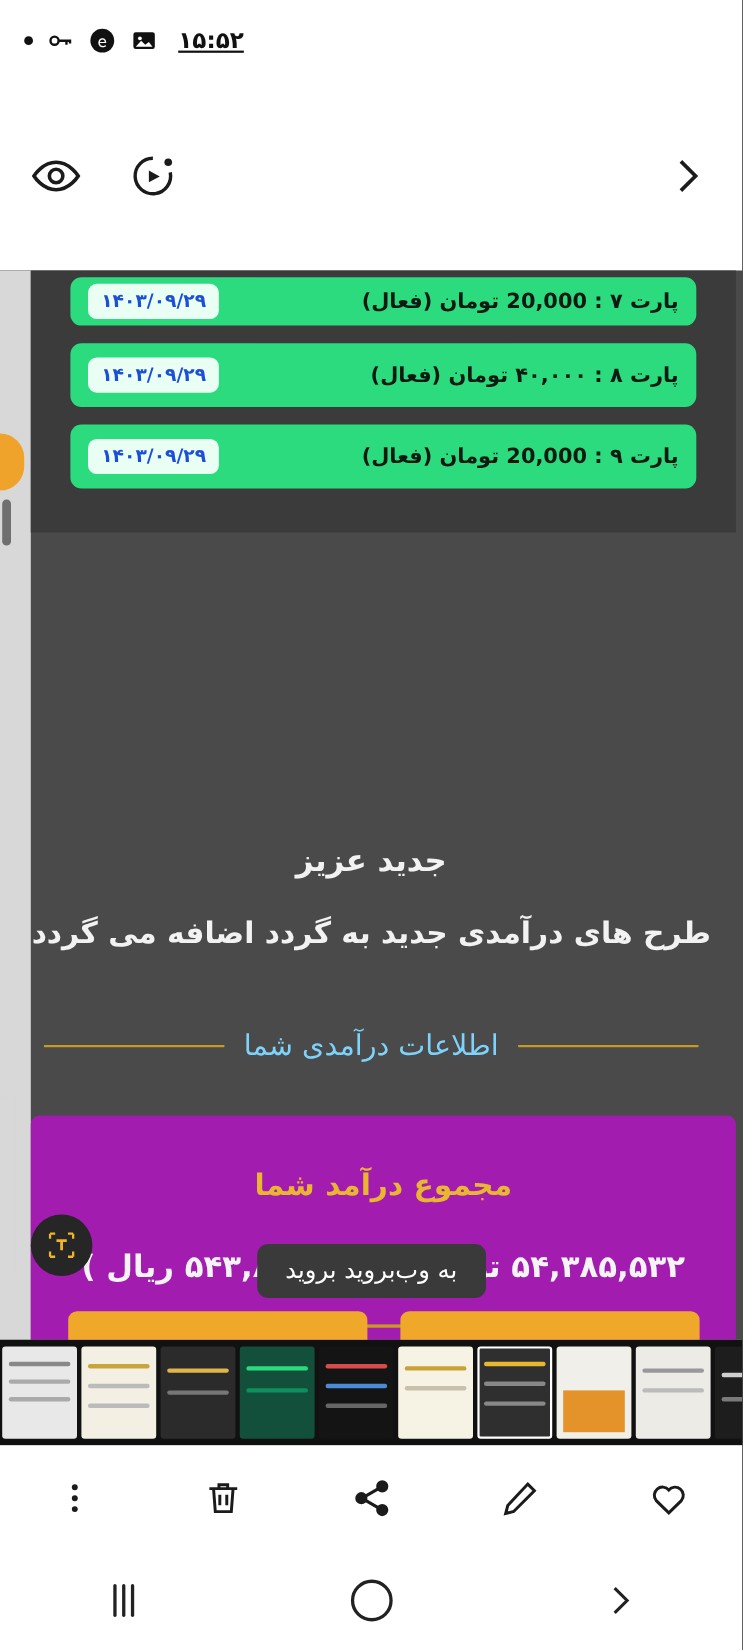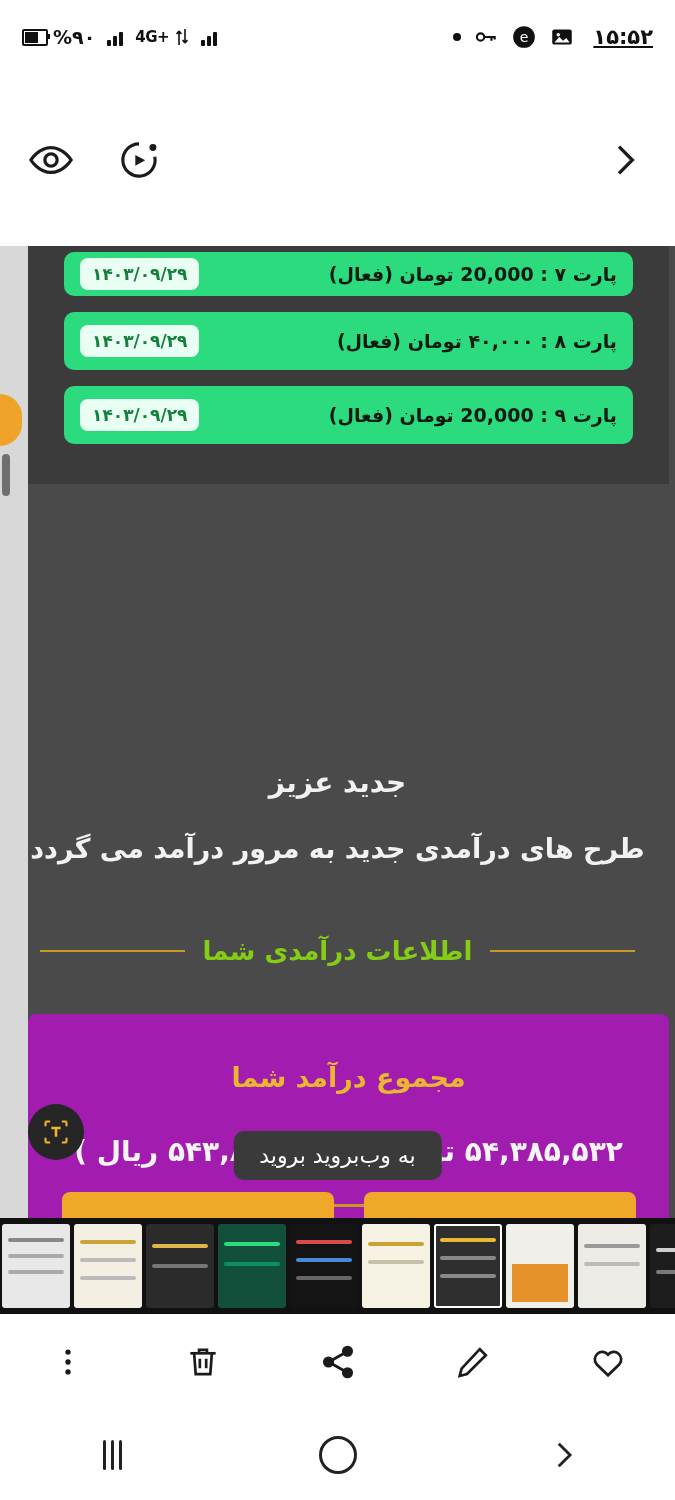--- a/index.html
+++ b/index.html
@@ -212,21 +212,21 @@
   }
   .part-row.clipped { height: 44px; margin-bottom: 16px; }
   .part-label {
     color: #0d1a12;
     font-size: 19px;
     font-weight: 700;
     direction: rtl;
   }
   .part-date {
     background: #eafff3;
-    color: #15803d;
+    color: #1d4ed8;
     border-radius: 8px;
     padding: 6px 12px;
     font-size: 17px;
     font-weight: 700;
     letter-spacing: 0.5px;
   }
 
   .greet {
     position: absolute;
     top: 520px;
@@ -255,23 +255,23 @@
     align-items: center;
     gap: 18px;
     direction: rtl;
   }
   .section-head .line {
     flex: 1;
     height: 2px;
     background: #c79a22;
   }
   .section-head .txt {
-    color: #84cc16;
+    color: #7dd3fc;
     font-size: 26px;
-    font-weight: 700;
+    font-weight: 400;
     white-space: nowrap;
   }
 
   .income-card {
     position: absolute;
     top: 768px;
     left: 28px;
     right: 6px;
     bottom: 0;
     background: #a21caf;
@@ -424,43 +424,20 @@
     border: 3px solid #222;
     border-radius: 50%;
   }
 </style>
 </head>
 <body>
 
 <div class="phone">
 
   <div class="statusbar">
-    <div class="sb-left">
-      <span class="sb-battery">
-        <span class="bat-icon"></span>
-        <span>%۹۰</span>
-      </span>
-      <span class="bars">
-          <i></i>
-          <i></i>
-          <i></i>
-        </span>
-      <span class="net-label">4G+</span>
-      <span class="net-arrows">
-        <svg width="14" height="20" viewBox="0 0 14 20" fill="none" stroke="#111" stroke-width="1.6">
-          <path d="M4 18V4 M4 4 L1.6 7 M4 4 L6.4 7"></path>
-          <path d="M10 2v14 M10 16 L7.6 13 M10 16 L12.4 13"></path>
-        </svg>
-      </span>
-      <span class="bars">
-          <i></i>
-          <i></i>
-          <i></i>
-        </span>
-    </div>
     <div class="sb-right">
       <span class="dot"></span>
       <span class="sb-icon">
         <svg width="26" height="26" viewBox="0 0 24 24" fill="none" stroke="#111" stroke-width="2">
           <circle cx="7" cy="12" r="3.4"></circle>
             <path d="M10.4 12H21 M17 12v3.4 M20 12v2.4"></path>
         </svg>
       </span>
       <span class="sb-icon">
         <svg width="26" height="26" viewBox="0 0 24 24">
@@ -521,21 +498,21 @@
         <span class="part-date">۱۴۰۳/۰۹/۲۹</span>
       </div>
       <div class="part-row">
         <span class="part-label">پارت ۹ : 20,000 تومان (فعال)</span>
         <span class="part-date">۱۴۰۳/۰۹/۲۹</span>
       </div>
     </div>
 
     <div class="greet">
       <div class="g1">جدید عزیز</div>
-      <div class="g2">طرح های درآمدی جدید به مرور درآمد می گردد</div>
+      <div class="g2">طرح های درآمدی جدید به گردد اضافه می گردد</div>
     </div>
 
     <div class="section-head">
       <span class="line"></span>
       <span class="txt">اطلاعات درآمدی شما</span>
       <span class="line"></span>
     </div>
 
     <div class="income-card">
       <div class="income-title">مجموع درآمد شما</div>

